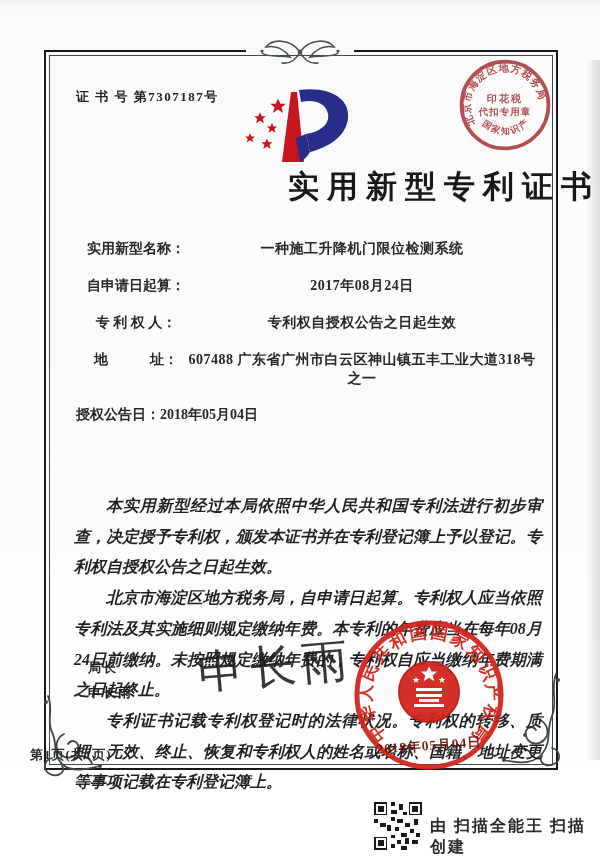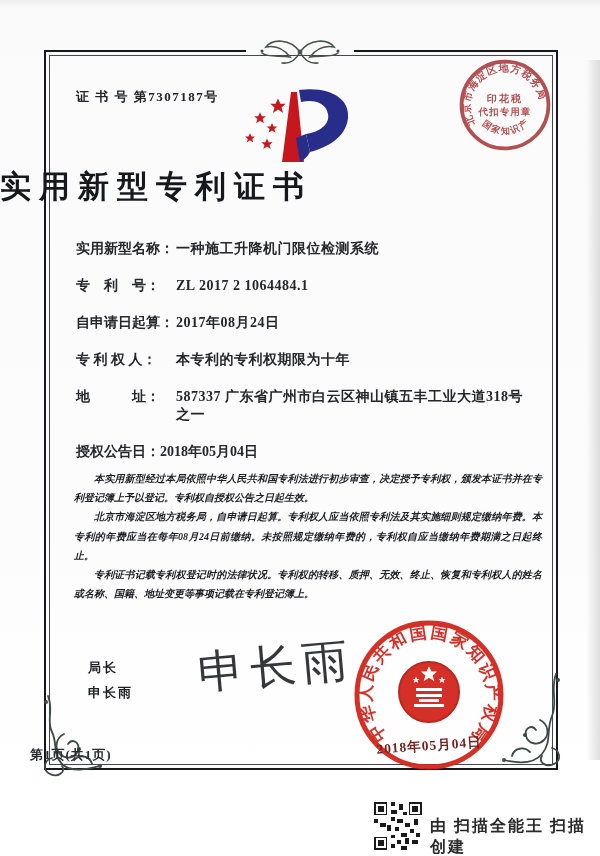--- a/index.html
+++ b/index.html
@@ -19,32 +19,32 @@
   
   .frame{position:absolute;left:44px;top:50px;width:510px;height:716px;
     border:2px solid #17181d;}
   .frame-inner{position:absolute;inset:3px;border:1px solid #43464e;}
 
   .cert-no{position:absolute;left:76px;top:88px;font-size:13px;font-weight:bold;
     letter-spacing:1.5px;color:#23242a;}
 
   .logo{position:absolute;left:234px;top:86px;width:130px;height:84px;}
 
-  .cert-title{position:absolute;left:0;top:166px;width:600px;text-align:left;
+  .cert-title{position:absolute;left:0;top:166px;width:600px;text-align:right;
     font-size:31px;font-weight:bold;letter-spacing:8px;color:#17181c;}
 
   .fields{position:absolute;left:76px;top:240px;width:472px;font-size:14px;
-    font-weight:bold;color:#26272b;}
+    font-weight:bold;color:#26272b;text-align:center;}
   .frow{margin-bottom:18px;line-height:1.35;}
   .flabel{display:inline-block;min-width:100px;vertical-align:top;white-space:pre;}
   .fvalue{display:inline-block;width:352px;vertical-align:top;letter-spacing:.5px;}
   .frow-dual{display:flex;justify-content:space-between;width:472px;margin-bottom:0;gap:12px;}
   .frow-dual .flabel{min-width:0;}
 
-  .paras{position:absolute;left:74px;top:469px;width:468px;font-size:10px;
+  .paras{position:absolute;left:74px;top:491px;width:468px;font-size:16px;
     line-height:1.92;color:#1f2024;font-style:italic;font-weight:600;text-align:justify;}
   .paras p{margin:0;text-indent:2em;}
 
   .sig-block{position:absolute;left:88px;top:656px;font-size:13px;font-weight:bold;
     color:#1d1e22;line-height:1.9;letter-spacing:2px;}
   .autograph{position:absolute;left:198px;top:636px;font-size:46px;color:#1b1c20;
     transform:rotate(-5deg);letter-spacing:6px;font-weight:400;opacity:.88;}
 
   .seal{position:absolute;left:350px;top:616px;width:158px;height:158px;opacity:.95;}
   .tax-stamp{position:absolute;left:452px;top:52px;width:106px;height:106px;opacity:.88;}
@@ -127,30 +127,27 @@
     <use href="#star" transform="translate(33,58) scale(0.9)" fill="#c8161e"></use>
   </svg>
 
   <div class="cert-title">实用新型专利证书</div>
 
   <div class="fields">
     <div class="frow">
       <span class="flabel">实用新型名称：</span><span class="fvalue">一种施工升降机门限位检测系统</span>
     </div>
     <div class="frow">
-      <span class="flabel">专　利　号：</span><span class="fvalue">ZL 2017 2 1064484.1</span>
-    </div>
-    <div class="frow">
       <span class="flabel">自申请日起算：</span><span class="fvalue">2017年08月24日</span>
     </div>
     <div class="frow">
-      <span class="flabel">专 利 权 人：</span><span class="fvalue">本专利的专利权期限为十年</span>
-    </div>
-    <div class="frow">
-      <span class="flabel">地　　　址：</span><span class="fvalue">587337 广东省广州市白云区神山镇五丰工业大道318号之一</span>
+      <span class="flabel">专 利 权 人：</span><span class="fvalue">专利权自授权公告之日起生效</span>
+    </div>
+    <div class="frow">
+      <span class="flabel">地　　　址：</span><span class="fvalue">607488 广东省广州市白云区神山镇五丰工业大道318号之一</span>
     </div>
     <div class="frow frow-dual">
       <span><span class="flabel">授权公告日：</span><span>2018年05月04日</span></span>
     </div>
   </div>
 
   <div class="paras">
     <p>本实用新型经过本局依照中华人民共和国专利法进行初步审查，决定授予专利权，颁发本证书并在专利登记簿上予以登记。专利权自授权公告之日起生效。</p>
     <p>北京市海淀区地方税务局，自申请日起算。专利权人应当依照专利法及其实施细则规定缴纳年费。本专利的年费应当在每年08月24日前缴纳。未按照规定缴纳年费的，专利权自应当缴纳年费期满之日起终止。</p>
     <p>专利证书记载专利权登记时的法律状况。专利权的转移、质押、无效、终止、恢复和专利权人的姓名或名称、国籍、地址变更等事项记载在专利登记簿上。</p>

